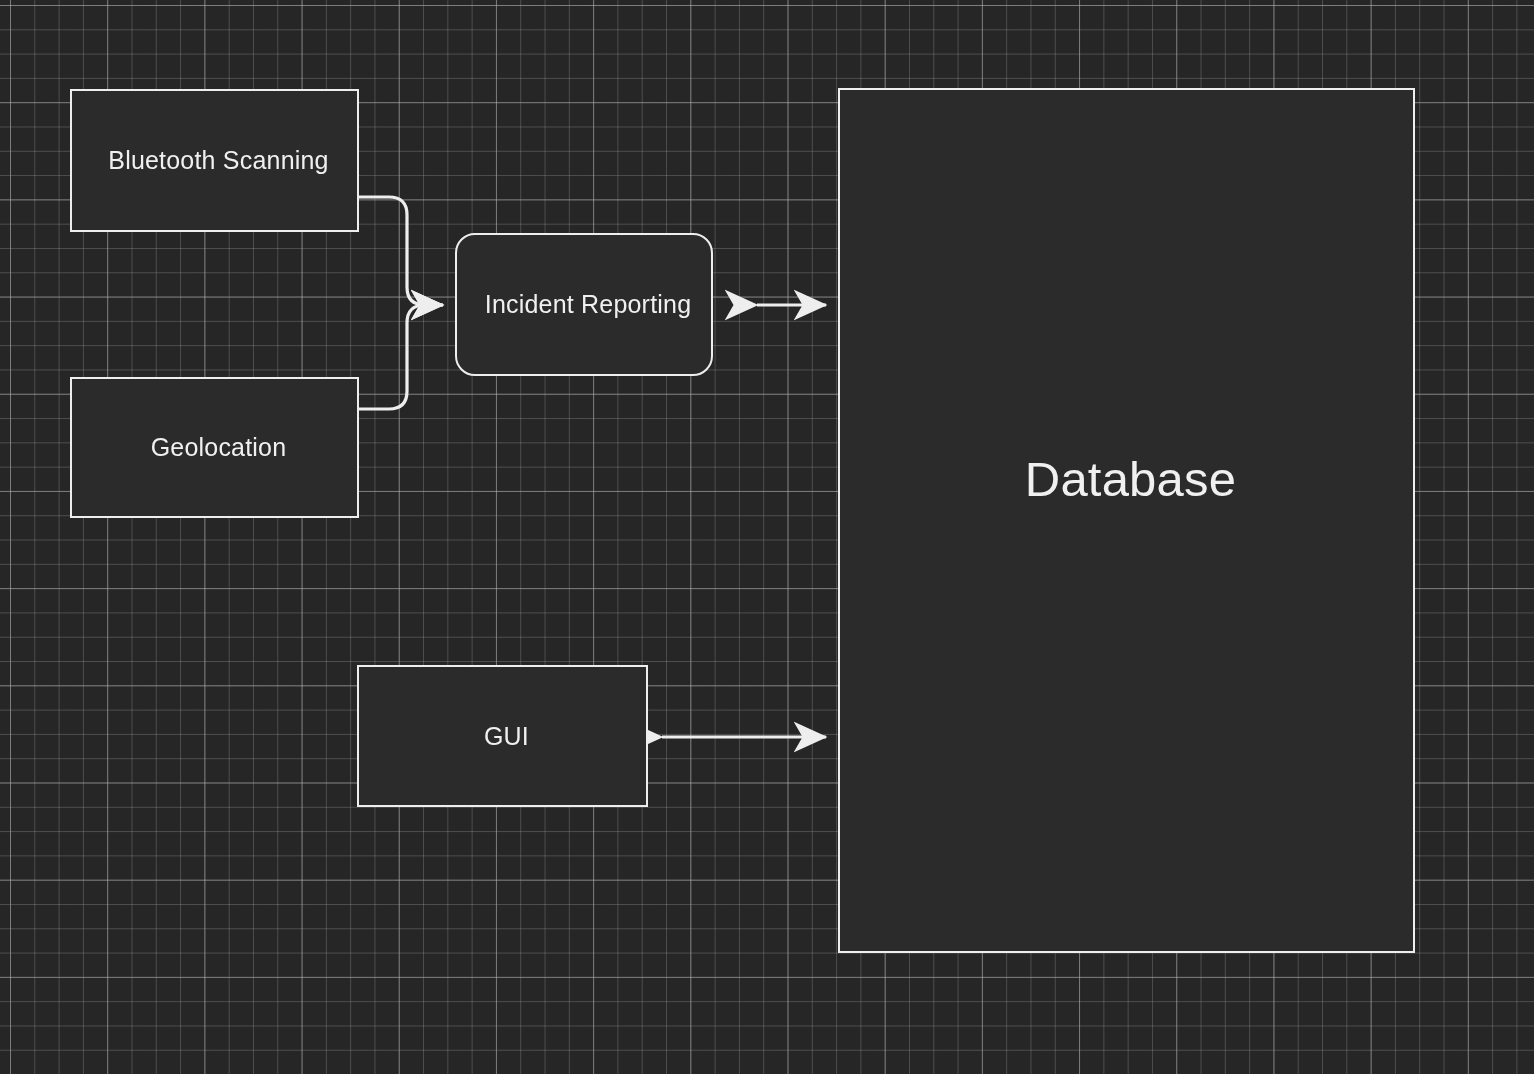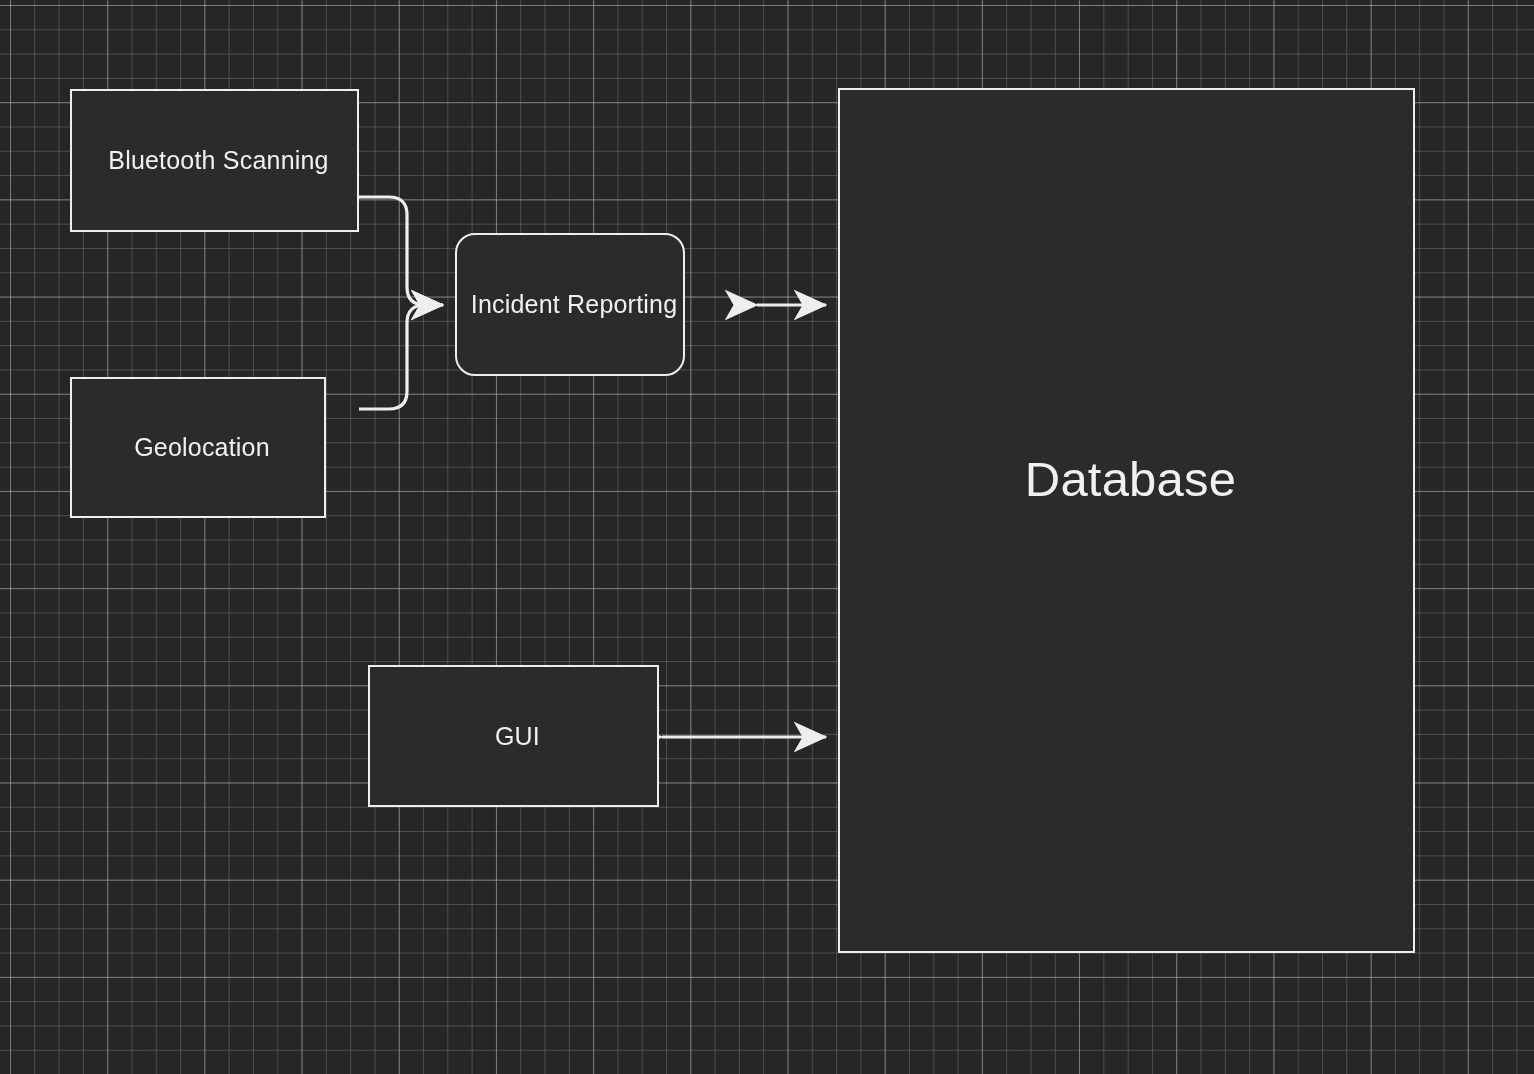--- a/index.html
+++ b/index.html
@@ -40,30 +40,30 @@
     font-weight: 400;
     letter-spacing: 0.2px;
     z-index: 3;
     padding-left: 8px;
   }
   #node-bluetooth {
     left: 70px; top: 89px; width: 289px; height: 143px;
     font-size: 25px;
   }
   #node-geolocation {
-    left: 70px; top: 377px; width: 256px; height: 141px;
+    left: 70px; top: 377px; width: 289px; height: 141px;
     font-size: 25px;
   }
   #node-incident {
-    left: 455px; top: 233px; width: 230px; height: 143px;
+    left: 455px; top: 233px; width: 258px; height: 143px;
     border-radius: 20px;
     font-size: 25px;
   }
   #node-gui {
-    left: 368px; top: 665px; width: 291px; height: 142px;
+    left: 357px; top: 665px; width: 291px; height: 142px;
     font-size: 25px;
   }
   #node-database {
     left: 838px; top: 88px; width: 577px; height: 865px;
     font-size: 49px;
     text-align: right;
   }
   #node-database .node-label { margin-top: -84px; }
   #edges {
     position: absolute;

